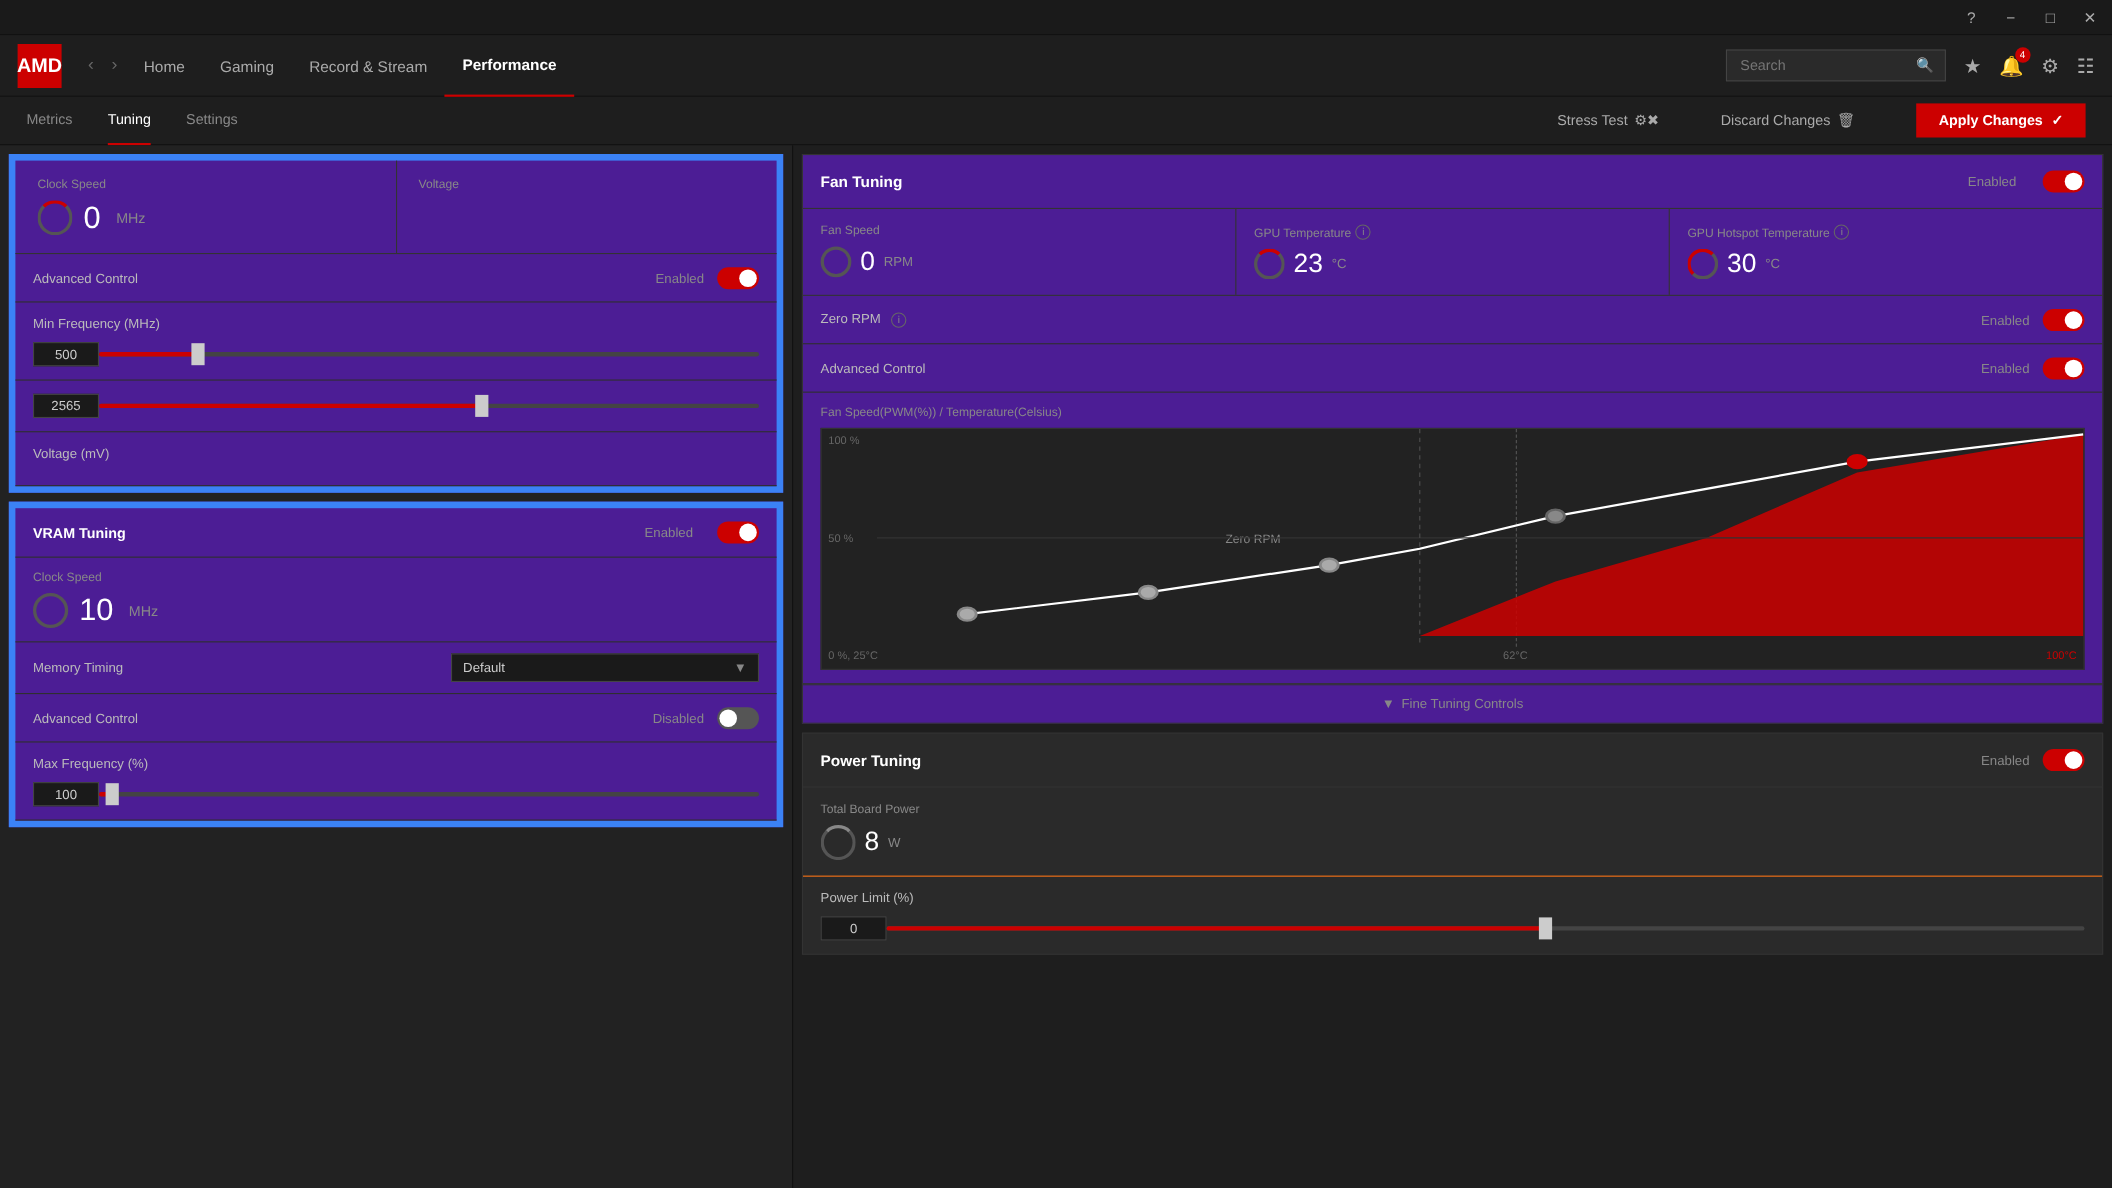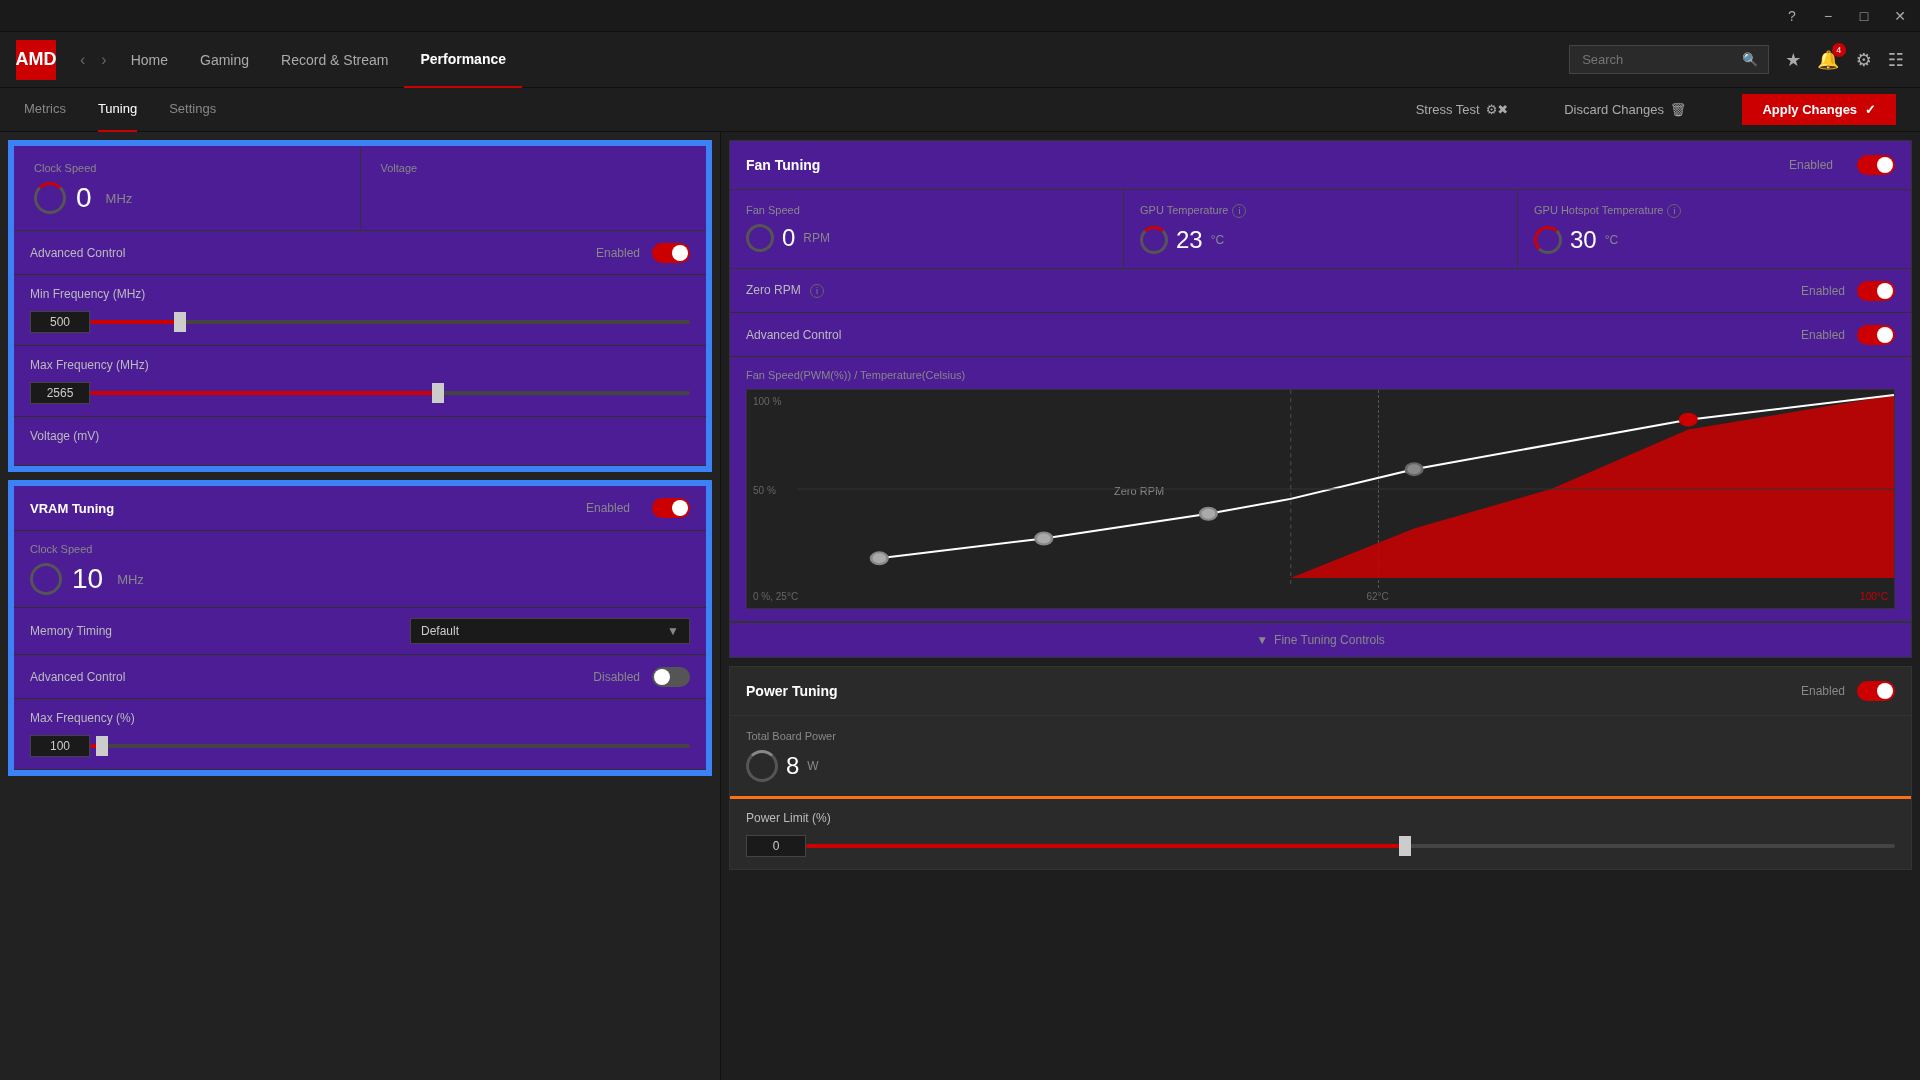--- a/index.html
+++ b/index.html
@@ -372,21 +372,21 @@
       flex: 1;
       padding: 14px 16px;
       border-right: 1px solid #333;
     }
     .fan-stat:last-child { border-right: none; }
     .fan-stat-label {
       color: #888;
       font-size: 11px;
       margin-bottom: 8px;
       display: flex;
-      align-items: flex-start;
+      align-items: flex-end;
       gap: 4px;
     }
     .fan-stat-value-row {
       display: flex;
       align-items: center;
       gap: 8px;
     }
     .fan-value {
       font-size: 24px;
       color: #fff;
@@ -463,21 +463,21 @@
       padding: 14px 16px;
       border-bottom: 1px solid #333;
     }
     .power-title {
       color: #fff;
       font-size: 14px;
       font-weight: 600;
     }
     .power-stat {
       padding: 14px 16px;
-      border-bottom: 3px solid #f97316;
+      border-bottom: 1px solid #f97316;
     }
     .power-stat-label {
       color: #888;
       font-size: 11px;
       margin-bottom: 8px;
     }
     .power-value-row {
       display: flex;
       align-items: center;
       gap: 8px;
@@ -652,21 +652,20 @@
         <div class="slider-row">
           <input class="slider-input-box" type="text" value="500" style="">
           <div class="slider-track">
             <div class="slider-fill" style="width:15%"></div>
             <div class="slider-thumb" style="left:15%"></div>
           </div>
         </div>
       </div>
 
       <div class="slider-section">
-        <div class="slider-label">Max Frequency (MHz)</div>
         <div class="slider-row">
           <input class="slider-input-box" type="text" value="2565" style="">
           <div class="slider-track">
             <div class="slider-fill" style="width:58%"></div>
             <div class="slider-thumb" style="left:58%"></div>
           </div>
         </div>
       </div>
 
       <div class="slider-section">

